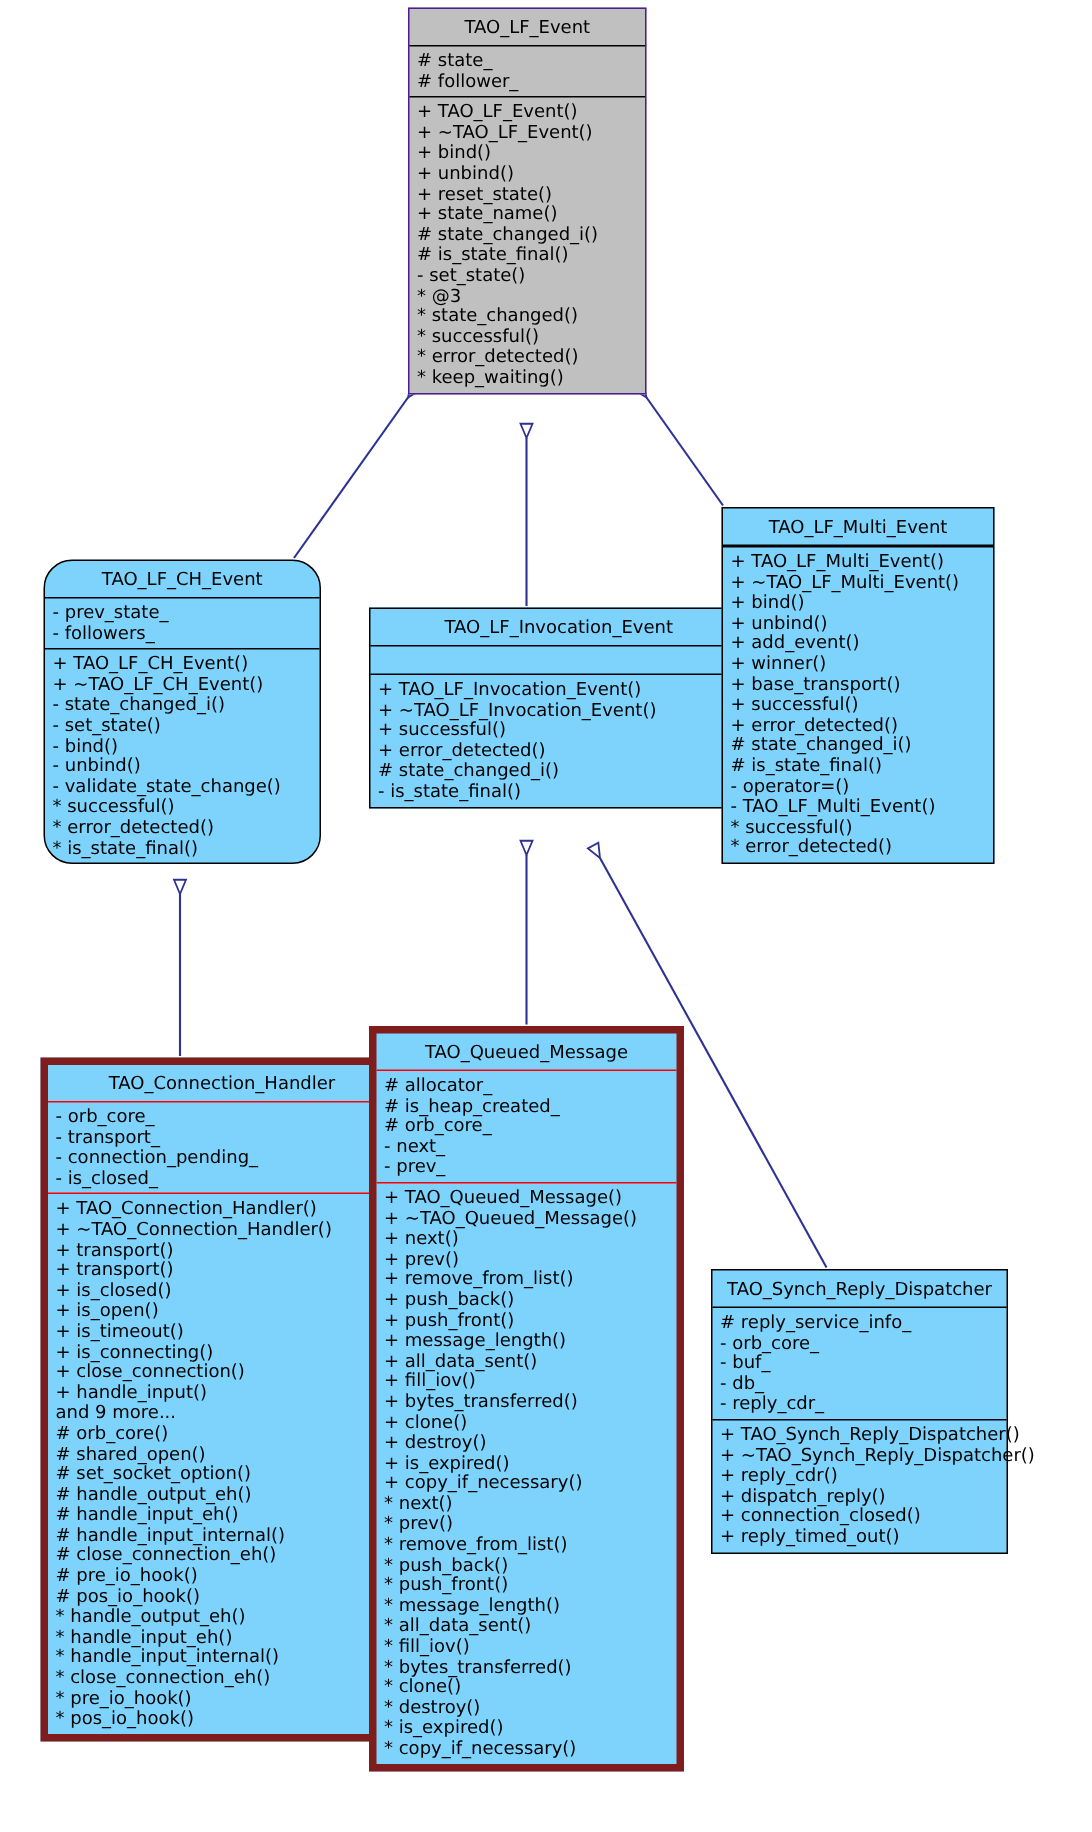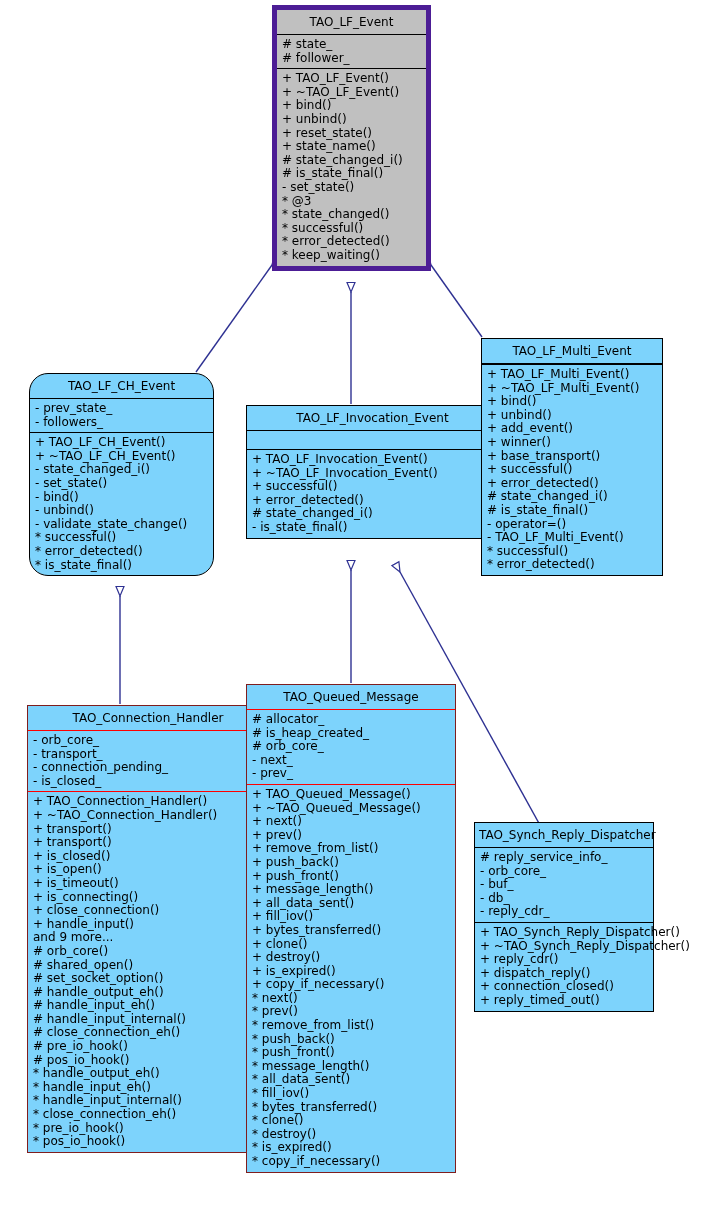--- a/index.html
+++ b/index.html
@@ -25,24 +25,24 @@
   }
   .node {
     position: absolute;
     box-sizing: border-box;
     border: 1px solid #000000;
     background: #7dd3fc;
     z-index: 2;
   }
   .node.root {
     background: #c0c0c0;
-    border: 5px solid #4c1d95;
+    border: 1px solid #4c1d95;
   }
   .node.highlight {
-    border: 1px solid #7f1d1d;
+    border: 5px solid #7f1d1d;
   }
   .node .title {
     text-align: center;
     font-size: 12px;
     color: #000000;
     line-height: 14px;
     padding: 5px 4px 5px 4px;
     white-space: nowrap;
   }
   .node .sep {
@@ -258,21 +258,21 @@
       <div class="row">* all_data_sent()</div>
       <div class="row">* fill_iov()</div>
       <div class="row">* bytes_transferred()</div>
       <div class="row">* clone()</div>
       <div class="row">* destroy()</div>
       <div class="row">* is_expired()</div>
       <div class="row">* copy_if_necessary()</div>
     </div>
   </div>
 
-  <div class="node" style="left:474px; top:822px; width:180px;">
+  <div class="node" style="left:474px; top:846px; width:198px;">
     <div class="title">TAO_Synch_Reply_Dispatcher</div>
     <div class="sep"></div>
     <div class="compartment">
       <div class="row"># reply_service_info_</div>
       <div class="row">- orb_core_</div>
       <div class="row">- buf_</div>
       <div class="row">- db_</div>
       <div class="row">- reply_cdr_</div>
     </div>
     <div class="sep"></div>

